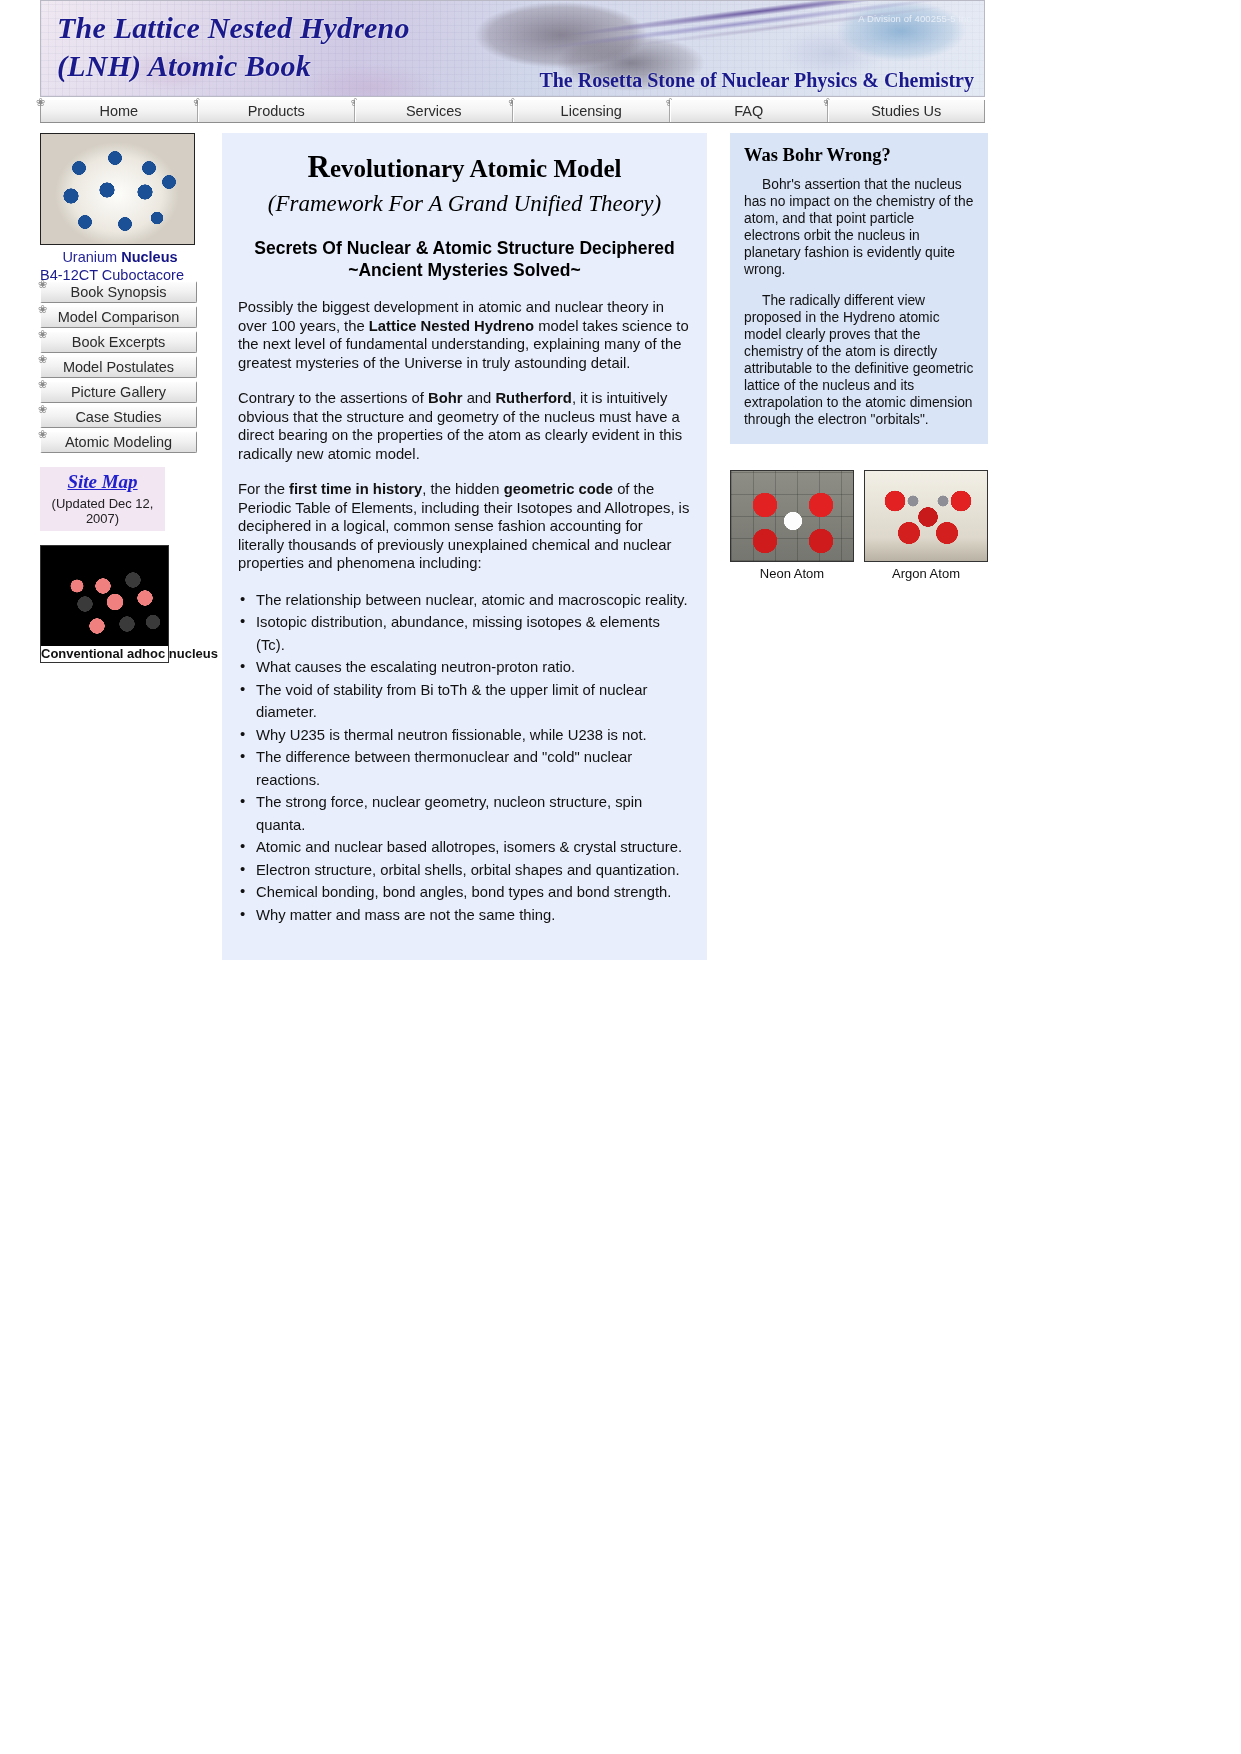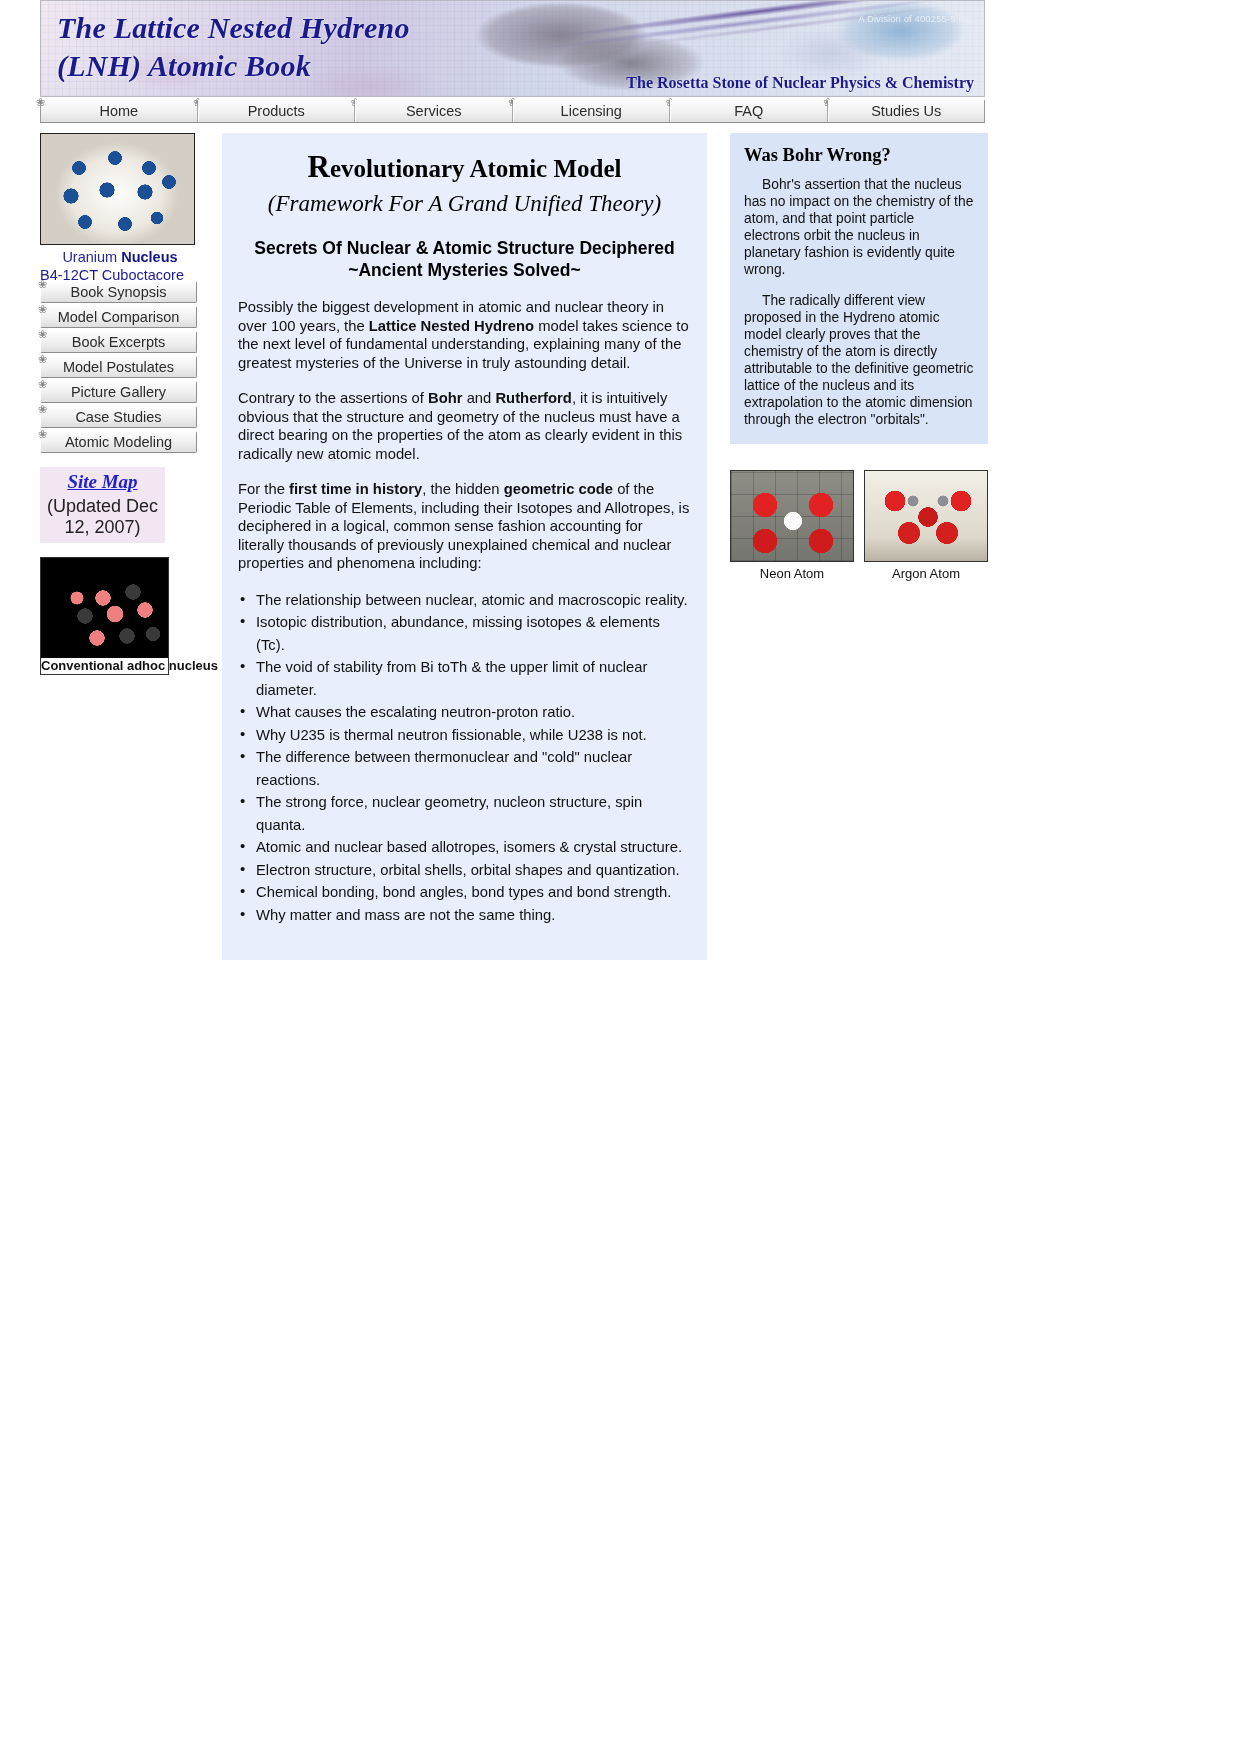--- a/index.html
+++ b/index.html
@@ -67,21 +67,21 @@
     color: #e8eef6;
     font-family: "Liberation Sans", sans-serif;
     letter-spacing: 0.1px;
     white-space: nowrap;
   }
   .banner-tagline {
     position: absolute;
     right: 10px; bottom: 4px;
     font-family: "Liberation Serif", serif;
     font-weight: bold;
-    font-size: 16px;
+    font-size: 20px;
     color: #1a1a8c;
     white-space: nowrap;
     text-shadow: 0 0 2px rgba(255,255,255,0.8);
     text-align: right;
   }
 
   
   .navbar {
     display: flex;
     width: 945px;
@@ -184,21 +184,21 @@
     font-family: "Liberation Serif", serif;
     font-style: italic;
     font-weight: bold;
     font-size: 19px;
     color: #2020cc;
     text-decoration: underline;
     cursor: pointer;
     display: inline-block;
   }
   .sitemap-upd {
-    font-size: 18px;
+    font-size: 13px;
     color: #222;
     margin-top: 3px;
   }
   .thumb-conv {
     margin-top: 14px;
     position: relative;
     width: 129px; height: 118px;
     border: 1px solid #333;
     background:
       radial-gradient(circle 13px at 62px 40px, #f08080 0 58%, rgba(0,0,0,0) 60%),
@@ -440,22 +440,22 @@
 
         <div class="p"><span>Possibly the biggest development in atomic and nuclear theory in over 100 years, the </span><b>Lattice Nested Hydreno</b><span> model takes science to the next level of fundamental understanding, explaining many of the greatest mysteries of the Universe in truly astounding detail.</span></div>
 
         <div class="p"><span>Contrary to the assertions of </span><b>Bohr</b><span> and </span><b>Rutherford</b><span>, it is intuitively obvious that the structure and geometry of the nucleus must have a direct bearing on the properties of the atom as clearly evident in this radically new atomic model.</span></div>
 
         <div class="p"><span>For the </span><b>first time in history</b><span>, the hidden </span><b>geometric code</b><span> of the Periodic Table of Elements, including their Isotopes and Allotropes, is deciphered in a logical, common sense fashion accounting for literally thousands of previously unexplained chemical and nuclear properties and phenomena including:</span></div>
 
         <ul class="bullets">
           <li>The relationship between nuclear, atomic and macroscopic reality.</li>
           <li>Isotopic distribution, abundance, missing isotopes &amp; elements (Tc).</li>
+          <li>What causes the escalating neutron-proton ratio.</li>
           <li>The void of stability from Bi toTh &amp; the upper limit of nuclear diameter.</li>
-          <li>What causes the escalating neutron-proton ratio.</li>
           <li>Why U235 is thermal neutron fissionable, while U238 is not.</li>
           <li>The difference between thermonuclear and "cold" nuclear reactions.</li>
           <li>The strong force, nuclear geometry, nucleon structure, spin quanta.</li>
           <li>Atomic and nuclear based allotropes, isomers &amp; crystal structure.</li>
           <li>Electron structure, orbital shells, orbital shapes and quantization.</li>
           <li>Chemical bonding, bond angles, bond types and bond strength.</li>
           <li>Why matter and mass are not the same thing.</li>
         </ul>
 
       </div>

